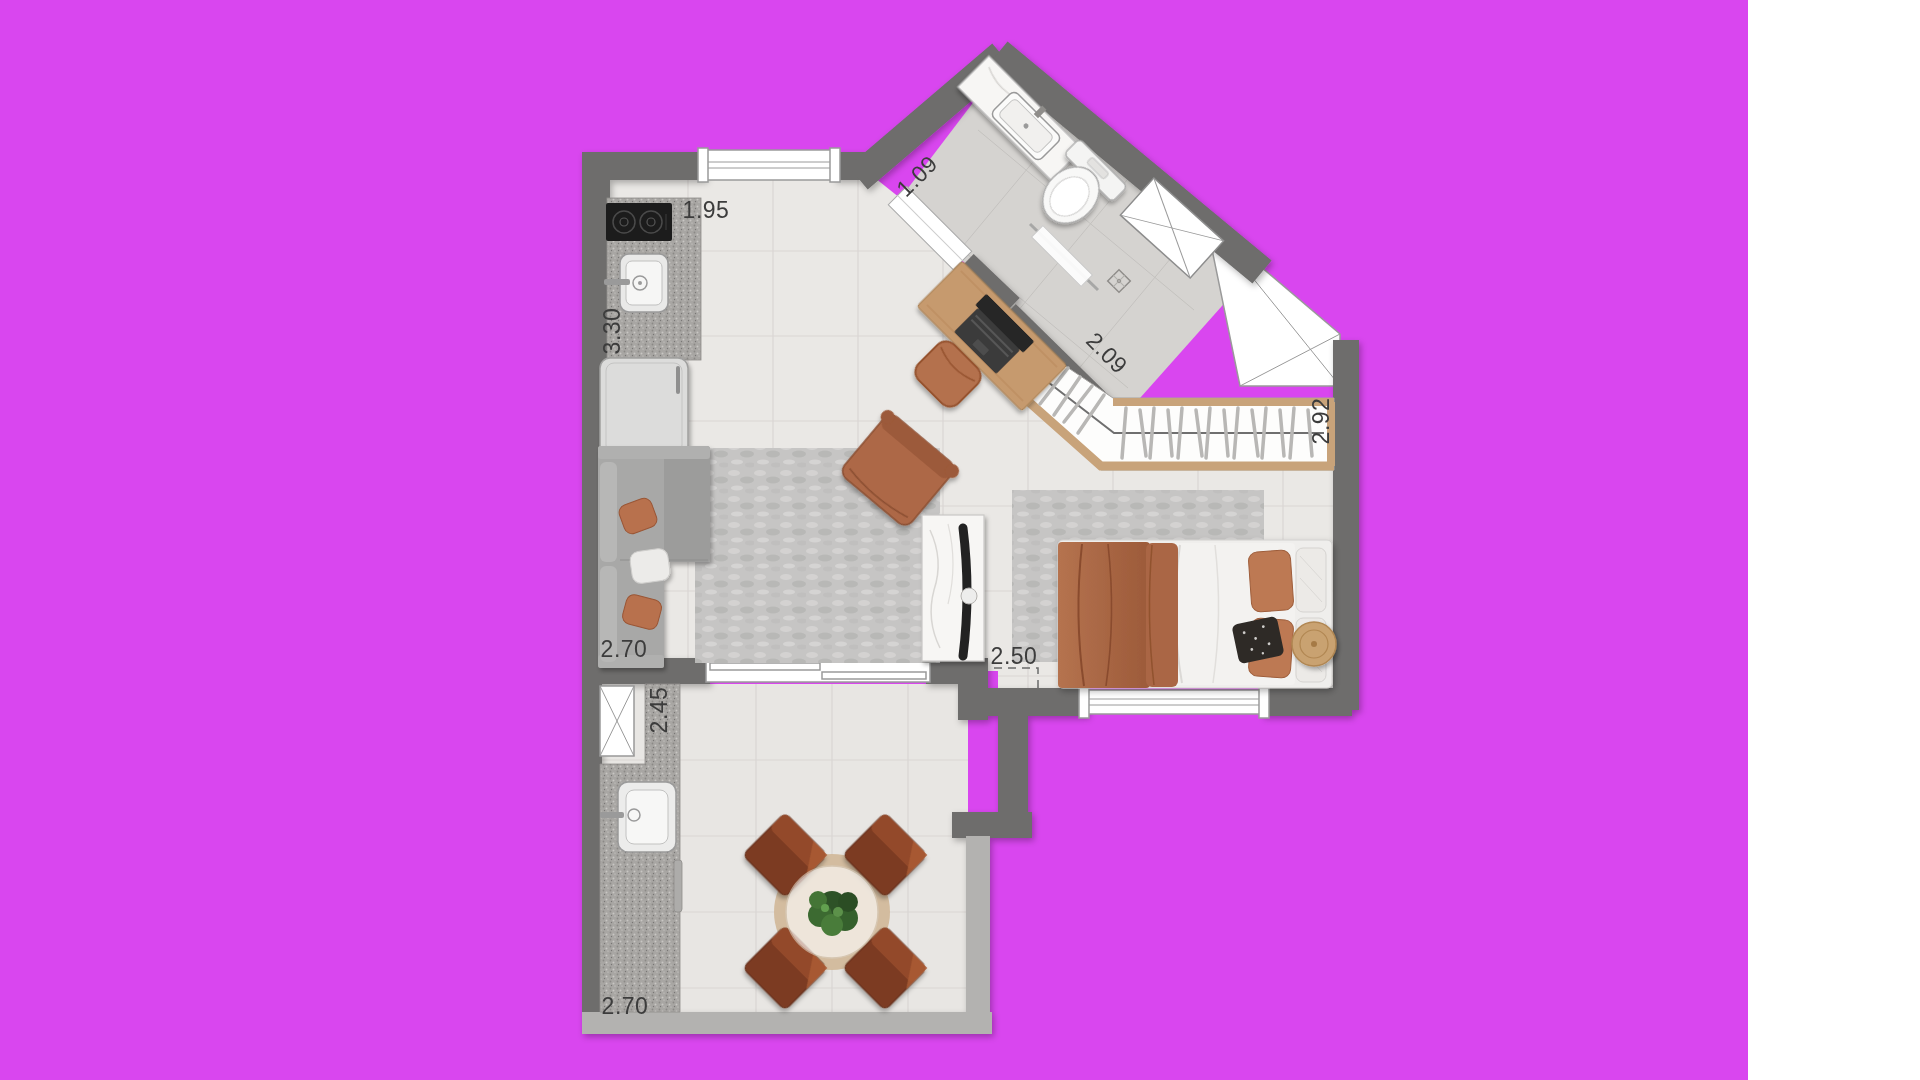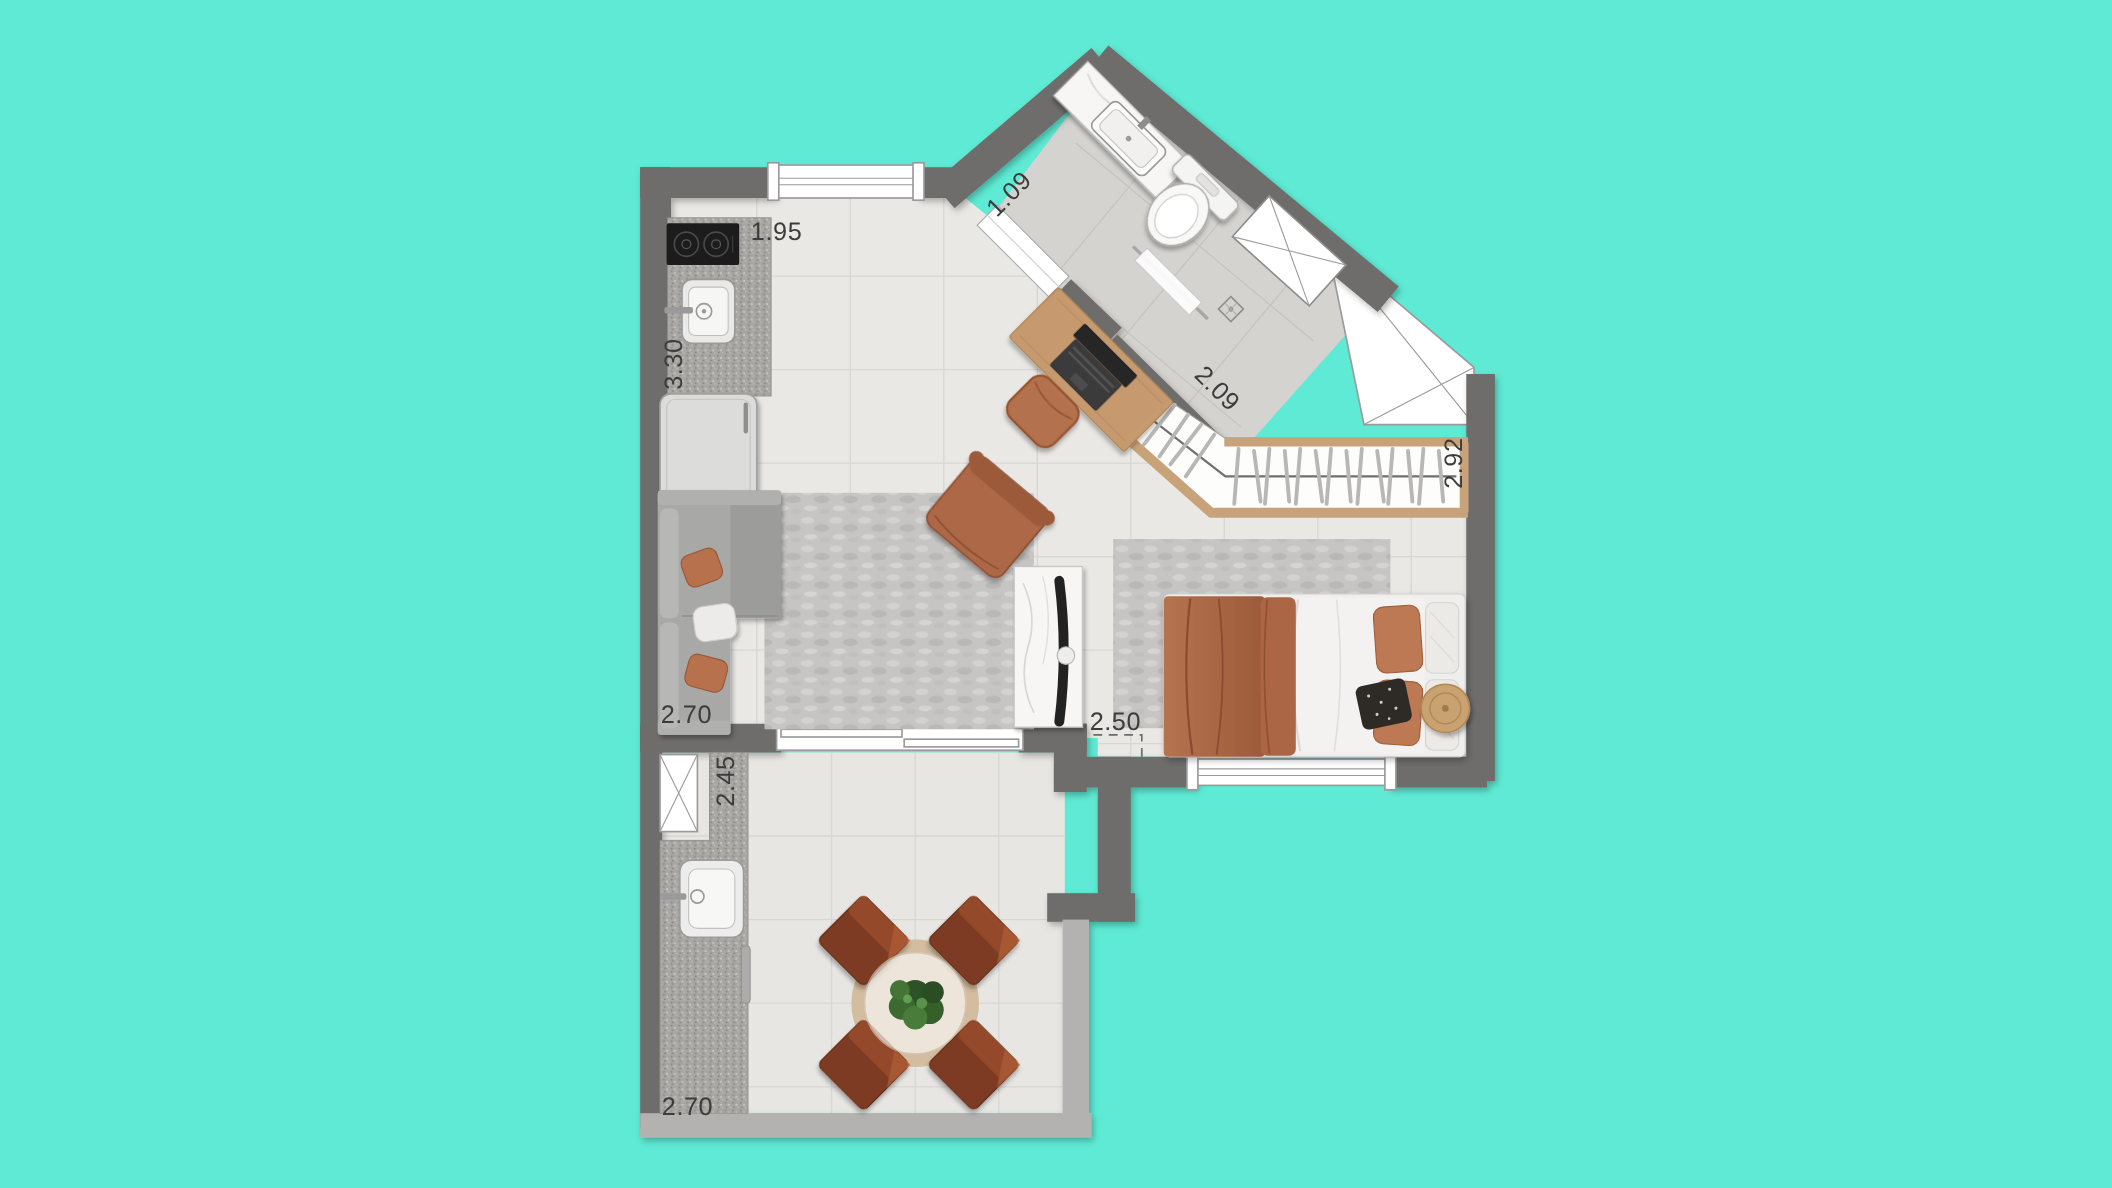--- a/index.html
+++ b/index.html
@@ -1,16 +1,16 @@
 <!DOCTYPE html>
 <html style="--wall: #6e6d6c; --parapet: #b3b2b0; --floor: #eae8e5; --bath_floor: #d5d3d0; --granite: #a8a6a3; --wood_trim: #c8a37a; --wood: #c69a6e; --terracotta: #b06a48; --label: #3c3c3c;"><head>
 <meta charset="utf-8">
 <style>
   html,body{margin:0;padding:0;background:#ffffff;}
-  .stage{width:1920px;height:1080px;position:relative;background:#5eead4;overflow:hidden;}
+  .stage{width:1748px;height:1080px;position:relative;background:#d946ef;overflow:hidden;}
   svg{display:block;}
   .wall{stroke:var(--wall,#6e6d6c);fill:none;}
   .wallfill{fill:var(--wall,#6e6d6c);stroke:none;}
   .parapet{fill:var(--parapet,#b3b2b0);stroke:none;}
   .floor-main{fill:var(--floor,#eae8e5);}
   .floor-bath{fill:var(--bath_floor,#d5d3d0);}
   .floor-terr{fill:#e8e6e3;}
   .gridline{stroke:#d9d6d3;stroke-width:1.2;}
   .gridbath{stroke:#c4c2bf;stroke-width:1;}
   .white-open{fill:#ffffff;stroke:#9a9a9a;stroke-width:1.5;}

